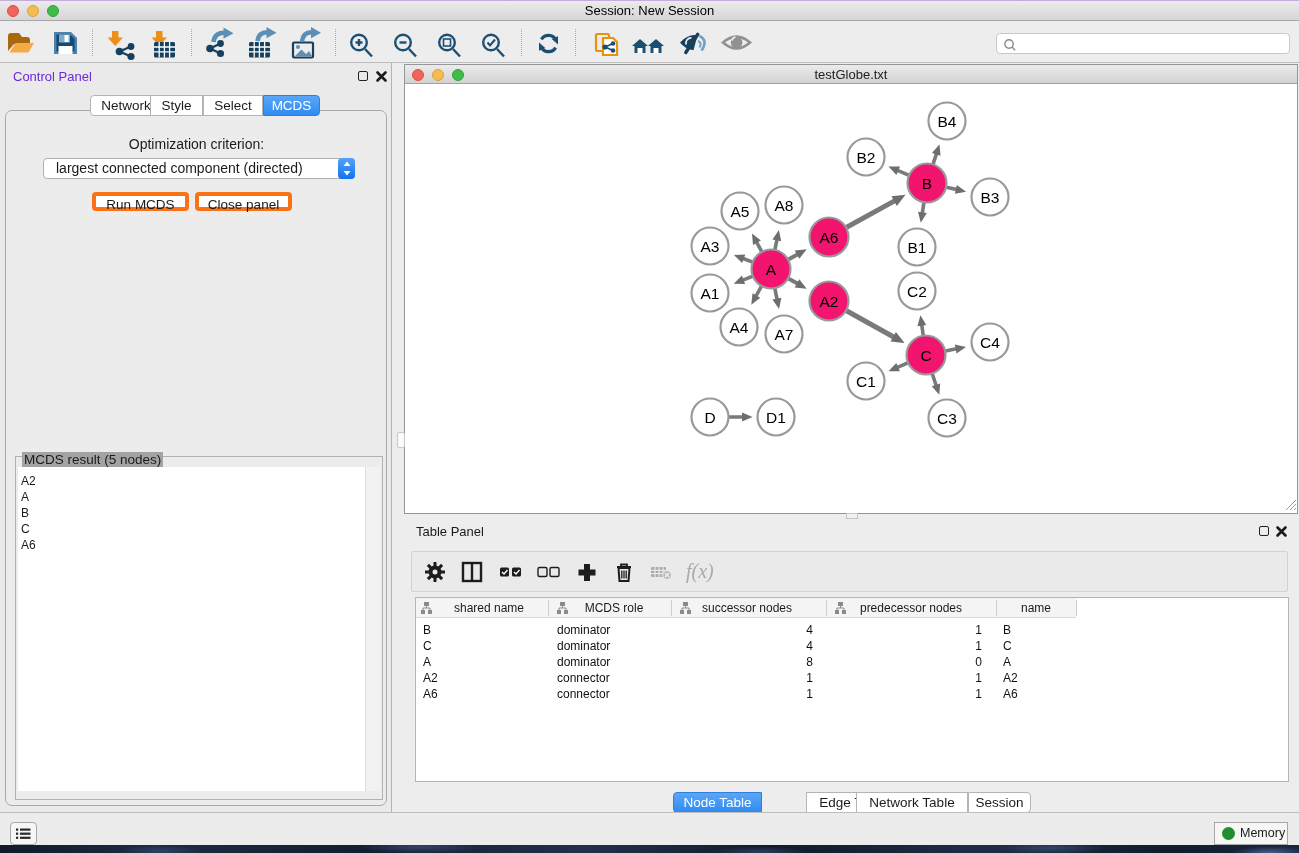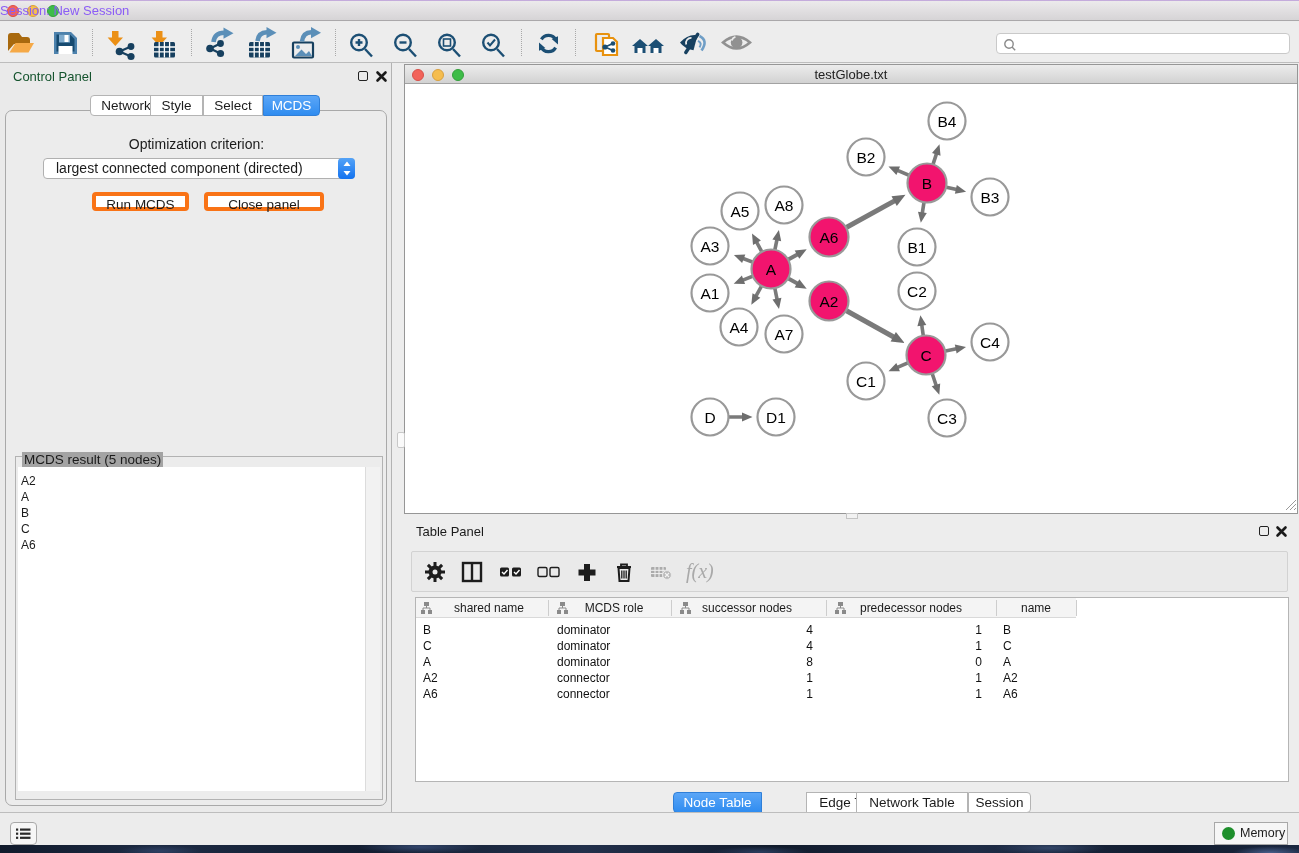--- a/index.html
+++ b/index.html
@@ -1,24 +1,24 @@
 <!DOCTYPE html>
 <html><head><meta charset="utf-8"><style>
 *{margin:0;padding:0;box-sizing:border-box;}
 html,body{width:1299px;height:853px;overflow:hidden;}
 body{font-family:"Liberation Sans",sans-serif;position:relative;background:#ececec;font-size:13px;color:#1b1b1b;}
 .abs{position:absolute;}
 .titlebar{left:0;top:0;width:1299px;height:21px;background:linear-gradient(#eceaec,#d6d4d6);border-top:1px solid #c4abdc;border-bottom:1px solid #aaa8aa;}
 .tl{border-radius:50%;width:12px;height:12px;top:5px;}
-.title{width:100%;top:3px;color:#8b5cf6;}
+.title{width:100%;text-align:center;top:3px;color:#000000;}
 .toolbar{left:0;top:22px;width:1299px;height:41px;background:#ededed;border-bottom:1px solid #bdbdbd;}
 .vsep{top:29px;width:1px;height:27px;border-left:1px dotted #a9a9a9;}
 .searchbox{left:996px;top:33px;width:294px;height:21px;background:#fff;border:1px solid #c9c9c9;border-radius:4px;}
 .ctrl{left:0;top:63px;width:392px;height:750px;background:#eaeaea;border-right:1px solid #b3b3b3;}
-.paneltitle{color:#14532d;}
+.paneltitle{color:#6d28d9;}
 .sq{width:10px;height:10px;border:1.5px solid #222;border-radius:2px;}
 .panelbox{left:5px;top:47px;width:382px;height:696px;border:1px solid #a9a9a9;border-radius:7px;background:#ececec;}
 .tab{position:absolute;top:0;height:21px;background:#fff;border:1px solid #b4b4b4;text-align:center;line-height:19px;color:#1b1b1b;font-size:13.5px;}
 .tabsel{background:linear-gradient(#5ba6f7,#2f8cf0);color:#fff;border-color:#2f7fd8;}
 .btn{background:#fff;border:4px solid #f97316;border-radius:4px;text-align:center;line-height:17px;font-size:13.5px;}
 .fsl{font-size:12px;}
 </style></head><body>
 <div class="abs titlebar"></div>
 <div class="abs tl" style="left:7px;background:#f2635a;border:0.5px solid #d8504a;"></div>
 <div class="abs tl" style="left:27px;background:#f5bd4f;border:0.5px solid #d8a040;"></div>
@@ -153,21 +153,21 @@
 <div class="abs tab" style="left:150px;top:95px;width:53px;">Style</div>
 <div class="abs tab" style="left:203px;top:95px;width:60px;">Select</div>
 <div class="abs tab tabsel" style="left:263px;top:95px;width:57px;border-radius:0 4px 4px 0;">MCDS</div>
 <div class="abs" style="left:5px;top:136px;width:383px;text-align:center;font-size:14px;">Optimization criterion:</div>
 <div class="abs" style="left:43px;top:158px;width:312px;height:21px;background:#fff;border:1px solid #b0b0b0;border-radius:4px;line-height:19px;padding-left:12px;font-size:14px;">largest connected component (directed)</div>
 <div class="abs" style="left:338px;top:158px;width:17px;height:21px;background:linear-gradient(#54a3f7,#1372ef);border-radius:4px;"></div>
 <svg class="abs" style="left:340px;top:160px" width="14" height="17">
     <path d="M7 1.5 L10.5 6 H3.5 Z M7 15.5 L3.5 11 H10.5 Z" fill="#fff"></path>
   </svg>
 <div class="abs btn" style="left:92px;top:192px;width:97px;height:19px;">Run MCDS</div>
-<div class="abs btn" style="left:204px;top:192px;width:120px;height:19px;">Close panel</div>
+<div class="abs btn" style="left:195px;top:192px;width:97px;height:19px;">Close panel</div>
 <div class="abs" style="left:15px;top:456px;width:368px;height:344px;border:1px solid #b2b2b2;"></div>
 <div class="abs" style="left:22px;top:452px;background:#a3a3a3;padding:0 2px;font-size:13.5px;">MCDS result (5 nodes)</div>
 <div class="abs" style="left:18px;top:467px;width:362px;height:324px;background:#fff;"></div>
 <div class="abs" style="left:365px;top:467px;width:15px;height:324px;background:#f2f2f2;border-left:1px solid #dcdcdc;"></div>
 <div class="abs fsl" style="left:21px;top:473px;line-height:16px;">A2<br>A<br>B<br>C<br>A6</div>
 
 <div class="abs" style="left:392px;top:63px;width:907px;height:456px;background:#ededed;"></div>
 <div class="abs" style="left:404px;top:64px;width:894px;height:450px;border:1px solid #969696;background:#fff;"></div>
 <div class="abs" style="left:405px;top:65px;width:892px;height:19px;background:linear-gradient(#ececec,#d2d2d2);border-bottom:1px solid #a2a2a2;"></div>
 <div class="abs tl" style="left:412px;top:69px;background:#f2635a;border:0.5px solid #d8504a;"></div>

